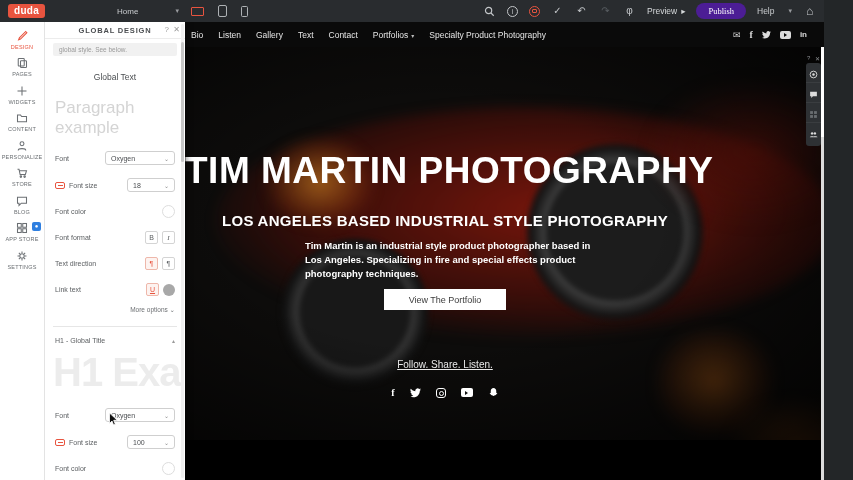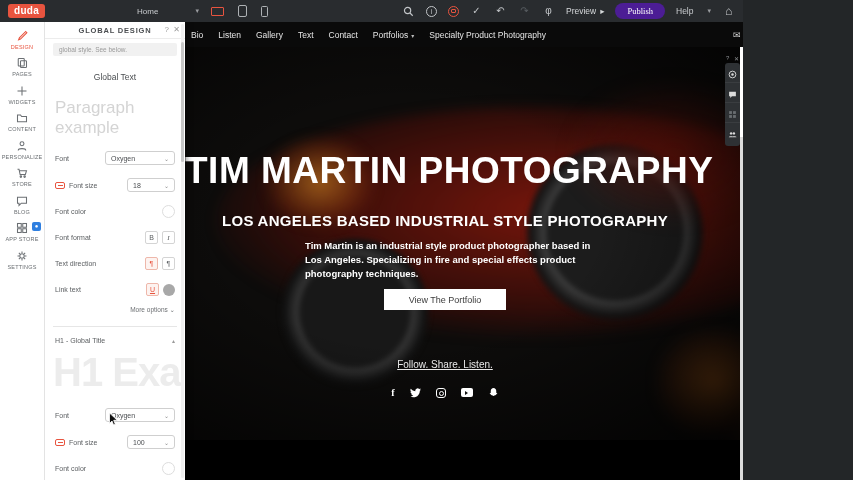--- a/index.html
+++ b/index.html
@@ -1,25 +1,25 @@
 <!DOCTYPE html>
 <html><head>
 <meta charset="utf-8">
 <style>
   * { margin:0; padding:0; box-sizing:border-box; }
   html,body { width:853px; height:480px; overflow:hidden; background:#232628;
     font-family:"Liberation Sans", sans-serif; }
-  .stage { position:relative; width:743px; height:480px; }
+  .stage { position:relative; width:824px; height:480px; }
 
   
   .topbar { position:absolute; top:0; left:0; right:0; height:22px; background:#292c2f;
     display:flex; align-items:center; z-index:40; }
   .logo { margin-left:8px; background:#e8543f; color:#fff; font-weight:bold; font-size:10px;
     padding:1px 6px 2px; border-radius:3px; letter-spacing:.3px; }
-  .page-sel { margin-left:92px; width:62px; display:flex; justify-content:space-between;
+  .page-sel { margin-left:72px; width:62px; display:flex; justify-content:space-between;
     align-items:center; color:#c9cccf; font-size:8px; cursor:pointer; }
   .page-sel .caret { font-size:7px; color:#9a9da0; }
   .devices { display:flex; align-items:center; margin-left:12px; gap:14px; }
   .dev { display:inline-block; position:relative; }
   .dev-desktop { width:13px; height:9px; border:1.5px solid #e8543f; border-radius:1px; }
   .dev-tablet  { width:9px;  height:12px; border:1.5px solid #aeb2b5; border-radius:2px; }
   .dev-phone   { width:7px;  height:11px; border:1.5px solid #aeb2b5; border-radius:1.5px; }
   .tb-right { margin-left:auto; display:flex; align-items:center; gap:11px; padding-right:8px; }
   .tb-ic { color:#c2c5c8; font-size:10px; line-height:1; display:flex; align-items:center;
     justify-content:center; width:13px; height:13px; cursor:pointer; }

